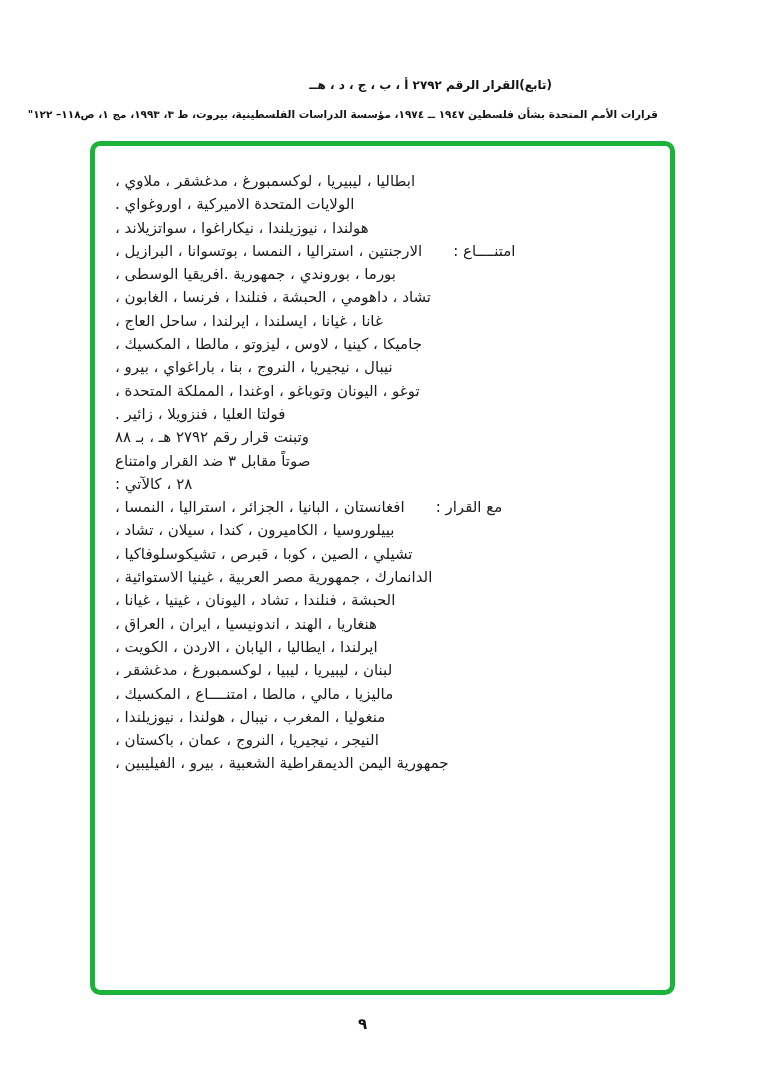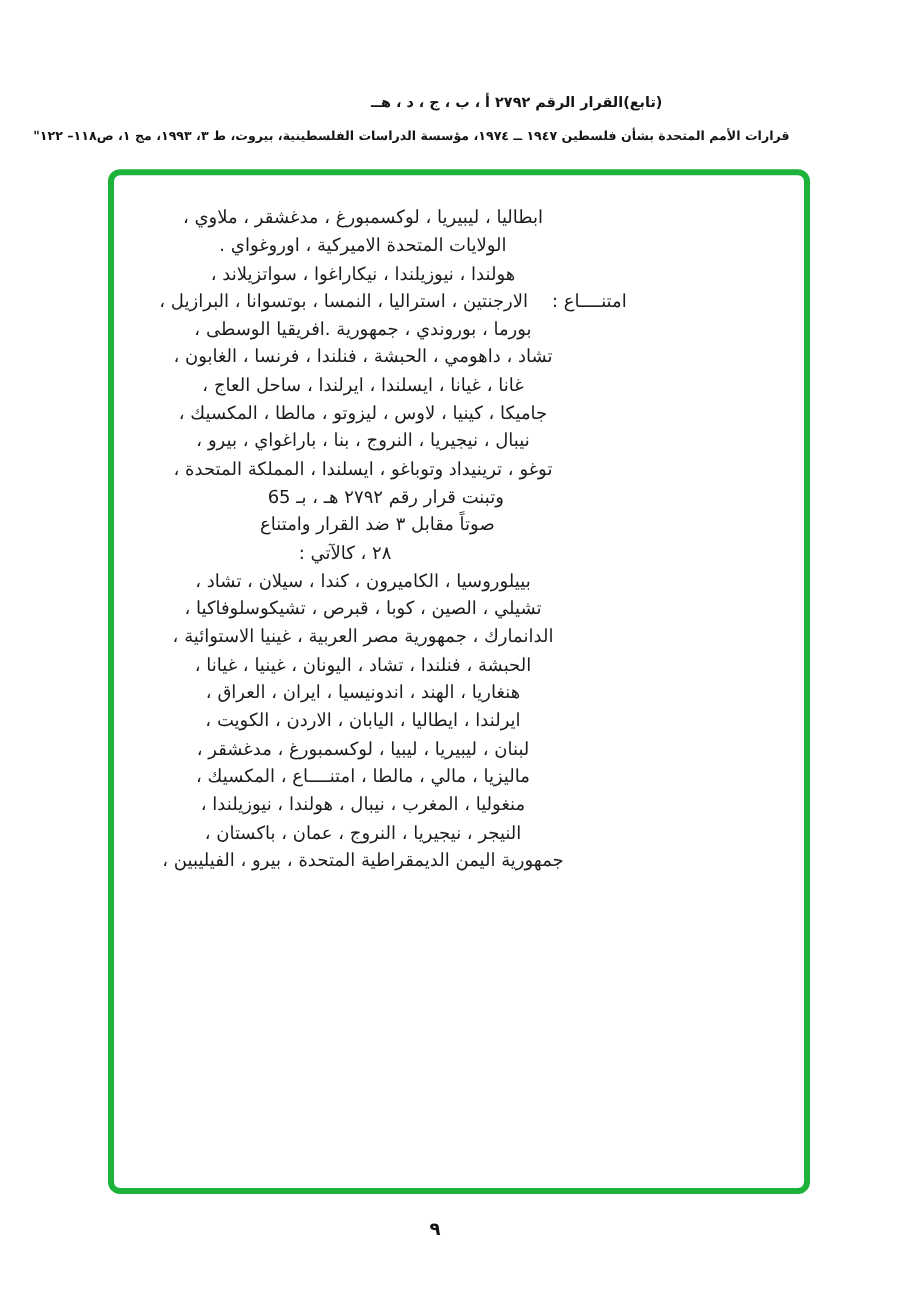--- a/index.html
+++ b/index.html
@@ -15,29 +15,29 @@
     position:absolute;top:108px;right:100px;direction:rtl;white-space:nowrap;
     font-size:10.5px;font-weight:bold;letter-spacing:0px;margin-left:36px;
   }
   .annotation-box{
     position:absolute;left:90px;top:141px;width:575px;height:844px;
     border:5px solid #1db33b;border-radius:10px;background:transparent;
     box-sizing:content-box;
   }
   .box-content{
     position:absolute;top:24px;right:130px;left:20px;
-    direction:rtl;text-align:center;
+    direction:rtl;text-align:left;
     font-size:15px;line-height:23.3px;color:#1c1c1c;
   }
   .line{white-space:nowrap;}
   .indent{padding-right:50px;}
   .c1{padding-right:12px;}
   .c2{padding-right:26px;}
   .c3{padding-right:80px;}
-  .hang-label{display:inline-block;margin-left:20px;}
+  .hang-label{display:inline-block;margin-left:31px;}
   .page-number{
     position:absolute;top:1015px;left:358px;
     font-size:15px;font-weight:bold;direction:rtl;
   }
 </style>
 </head>
 <body>
 
 <div class="doc-title">(تابع)القرار الرقم ٢٧٩٢ أ ، ب ، ج ، د ، هــ</div>
 
@@ -54,39 +54,43 @@
 
     <div>
       <div class="line">
         <span class="hang-label">امتنــــاع :</span><span>الارجنتين ، استراليا ، النمسا ، بوتسوانا ، البرازيل ،</span>
       </div>
       <div class="line indent">بورما ، بوروندي ، جمهورية .افريقيا الوسطى ،</div>
       <div class="line indent">تشاد ، داهومي ، الحبشة ، فنلندا ، فرنسا ، الغابون ،</div>
       <div class="line indent">غانا ، غيانا ، ايسلندا ، ايرلندا ، ساحل العاج ،</div>
       <div class="line indent">جاميكا ، كينيا ، لاوس ، ليزوتو ، مالطا ، المكسيك ،</div>
       <div class="line indent">نيبال ، نيجيريا ، النروج ، بنا ، باراغواي ، بيرو ،</div>
-      <div class="line indent">توغو ، ترينيداد وتوباغو ، ايسلندا ، المملكة المتحدة ،</div>
+      <div class="line indent">توغو ، اليونان وتوباغو ، اوغندا ، المملكة المتحدة ،</div>
+      <div class="line indent">فولتا العليا ، فنزويلا ، زائير .</div>
     </div>
 
     <div>
-      <div class="line c1">وتبنت قرار رقم ٢٧٩٢ هـ ، بـ 65</div>
+      <div class="line c1">وتبنت قرار رقم ٢٧٩٢ هـ ، بـ ٨٨</div>
       <div class="line c2">صوتاً مقابل ٣ ضد القرار وامتناع</div>
       <div class="line c3">٢٨ ، كالآتي :</div>
     </div>
 
     <div>
+      <div class="line">
+        <span class="hang-label">مع القرار :</span><span>افغانستان ، البانيا ، الجزائر ، استراليا ، النمسا ،</span>
+      </div>
       <div class="line indent">بييلوروسيا ، الكاميرون ، كندا ، سيلان ، تشاد ،</div>
       <div class="line indent">تشيلي ، الصين ، كوبا ، قبرص ، تشيكوسلوفاكيا ،</div>
       <div class="line indent">الدانمارك ، جمهورية مصر العربية ، غينيا الاستوائية ،</div>
       <div class="line indent">الحبشة ، فنلندا ، تشاد ، اليونان ، غينيا ، غيانا ،</div>
       <div class="line indent">هنغاريا ، الهند ، اندونيسيا ، ايران ، العراق ،</div>
       <div class="line indent">ايرلندا ، ايطاليا ، اليابان ، الاردن ، الكويت ،</div>
       <div class="line indent">لبنان ، ليبيريا ، ليبيا ، لوكسمبورغ ، مدغشقر ،</div>
       <div class="line indent">ماليزيا ، مالي ، مالطا ، امتنــــاع ، المكسيك ،</div>
       <div class="line indent">منغوليا ، المغرب ، نيبال ، هولندا ، نيوزيلندا ،</div>
       <div class="line indent">النيجر ، نيجيريا ، النروج ، عمان ، باكستان ،</div>
-      <div class="line indent">جمهورية اليمن الديمقراطية المتحدة ، بيرو ، الفيليبين ،</div>
+      <div class="line indent">جمهورية اليمن الديمقراطية الشعبية ، بيرو ، الفيليبين ،</div>
     </div>
 
   </div>
 </div>
 
 <div class="page-number">٩</div>
 
 </body></html>

